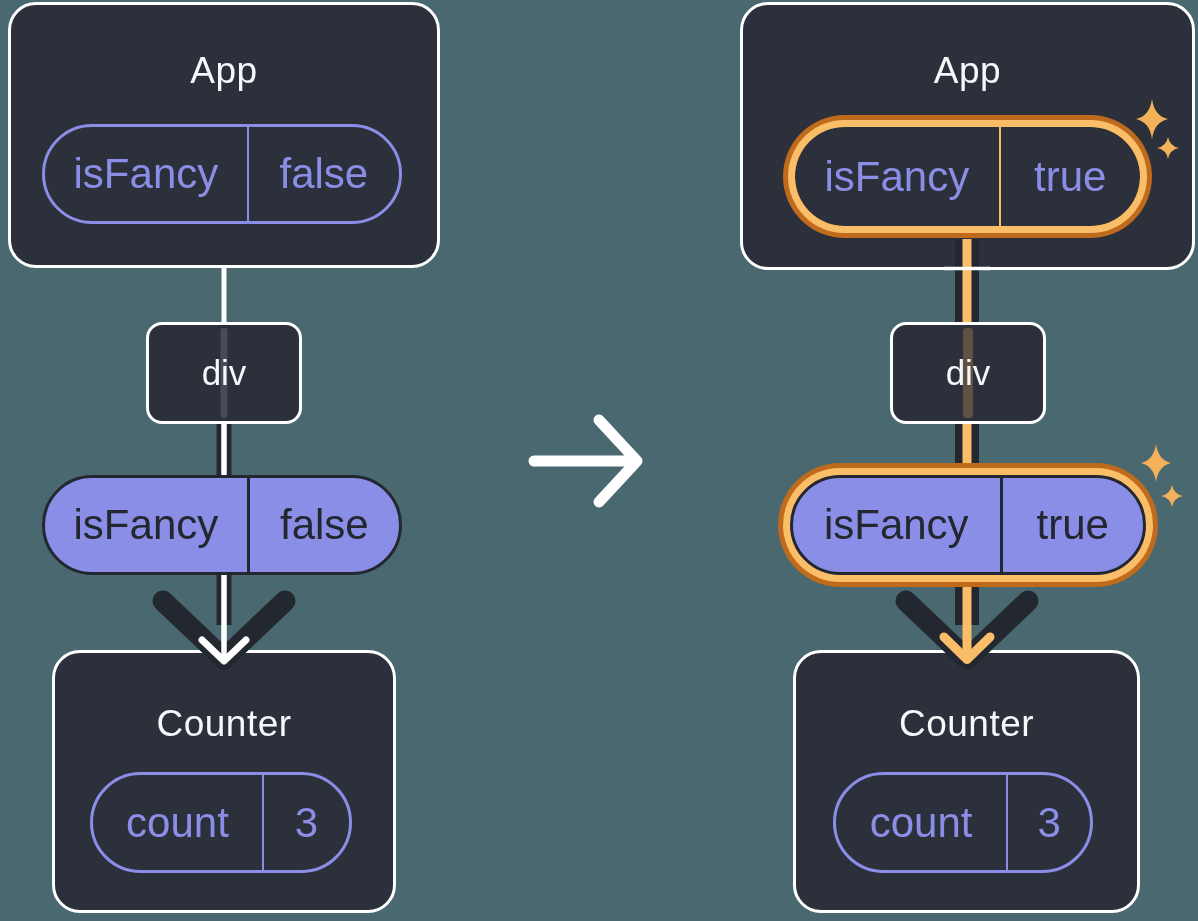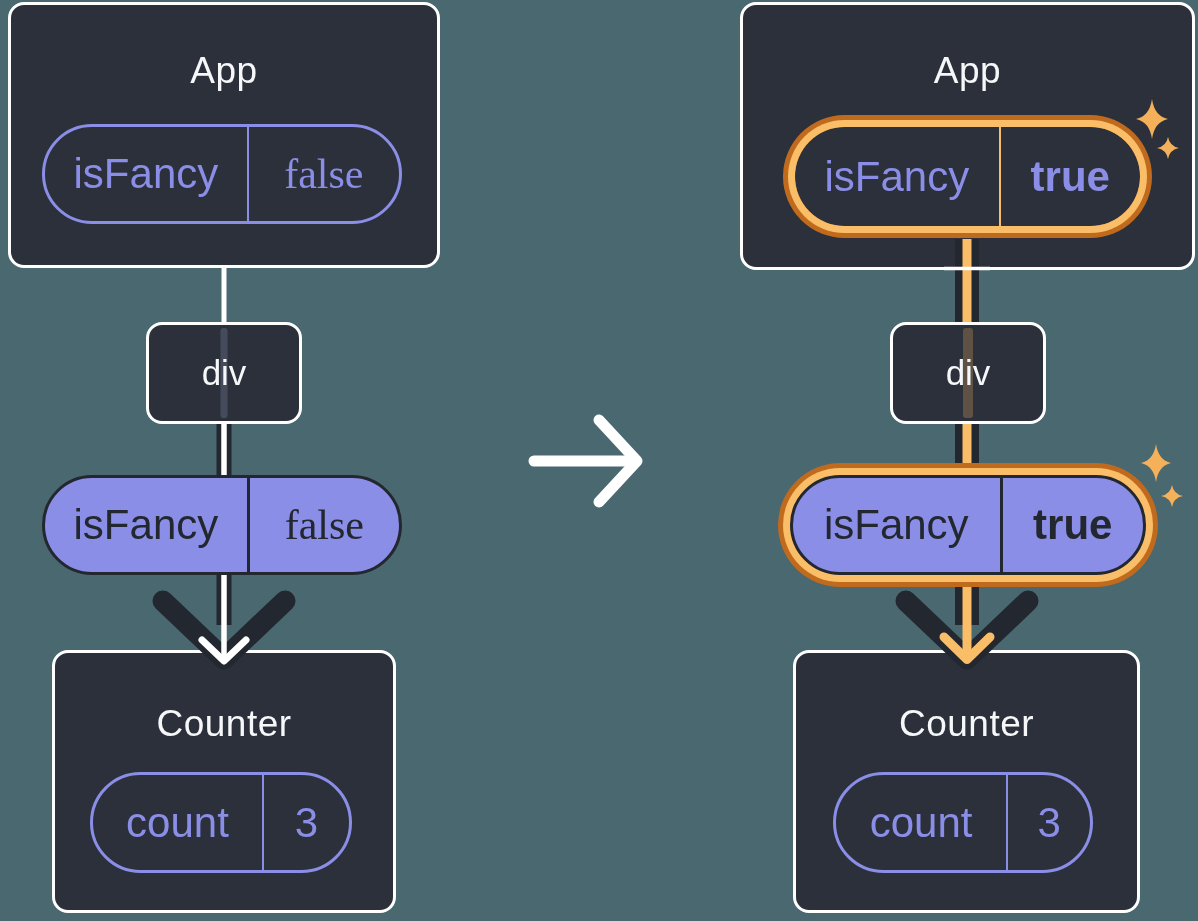--- a/index.html
+++ b/index.html
@@ -21,21 +21,21 @@
     background: var(--background);
     overflow: hidden;
     font-family: "Liberation Sans", "DejaVu Sans", sans-serif;
   }
   .layer { position: absolute; inset: 0; width: 1198px; height: 921px; pointer-events: none; } .z2 { z-index: 2; } .z5 { z-index: 5; }
 
   .card {
     position: absolute;
     background: var(--card);
     border: 3px solid var(--card-border);
-    border-radius: 16px;
+    border-radius: 28px;
     z-index: 1;
   }
   .card-title {
     position: absolute; left: 0; width: 100%;
     text-align: center;
     color: var(--text);
     font-size: 37px;
     font-weight: 500;
     letter-spacing: 0.5px;
   }
@@ -92,30 +92,30 @@
   }
   .pill-solid .seg + .seg { border-left: 3px solid var(--dark); }
   .pill-ring {
     box-shadow: 0 0 0 7px var(--orange-light), 0 0 0 12px var(--orange-dark);
   }
   .pill-ring-dark {
     color: var(--purple);
     box-shadow: 0 0 0 7px var(--orange-light), 0 0 0 12px var(--orange-dark);
   }
   .pill-ring-dark .seg + .seg { border-left: 2.5px solid var(--orange-light); }
-  .val-bold { font-weight: 700; text-align: center; }
+  .val-bold { font-weight: 400; text-align: center; }
 
   
   .pill-app-left    { left: 31px;  top: 119px; width: 360px; height: 100px; }
   .pill-app-right   { left: 52px;  top: 122px; width: 345px; height: 99px;  }
   .pill-mid-left    { left: 42px;  top: 475px; width: 360px; height: 100px; }
   .pill-mid-right   { left: 790px; top: 475px; width: 356px; height: 100px; }
   .pill-count-left  { left: 35px;  top: 119px; width: 262px; height: 101px; }
   .pill-count-right { left: 37px;  top: 119px; width: 260px; height: 101px; }
-  .seg-57 { width: 57%; } .seg-43 { width: 43%; font-family: Liberation Serif, serif; }
+  .seg-57 { width: 57%; } .seg-43 { width: 43%; }
   .seg-59 { width: 59%; } .seg-41 { width: 41%; }
   .seg-66 { width: 66%; } .seg-34 { width: 34%; }
   .seg-67 { width: 67%; } .seg-33 { width: 33%; }
 </style>
 </head>
 <body>
 
 <div id="stage">
 
   

